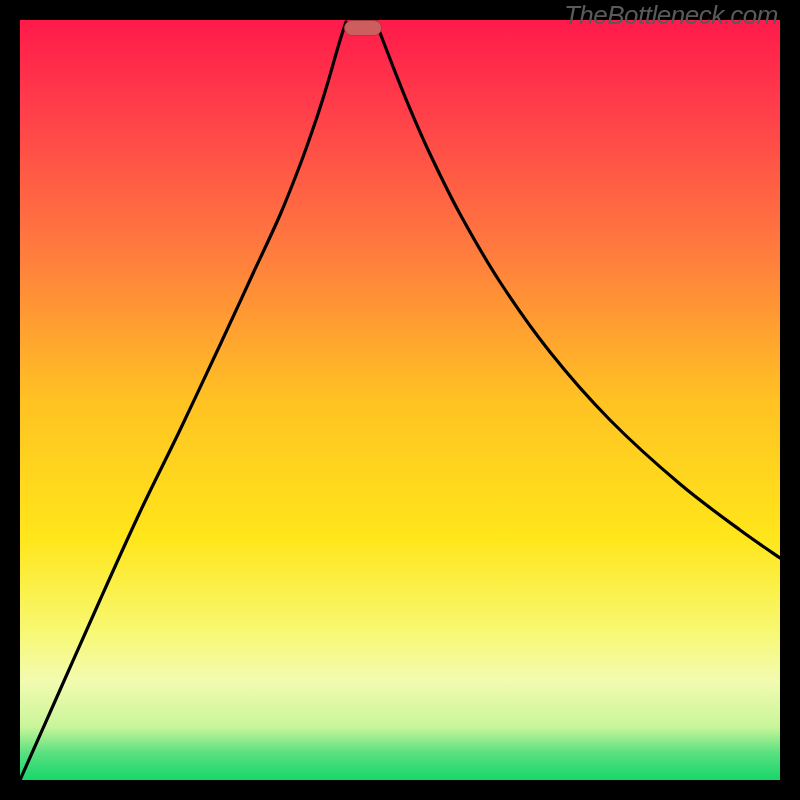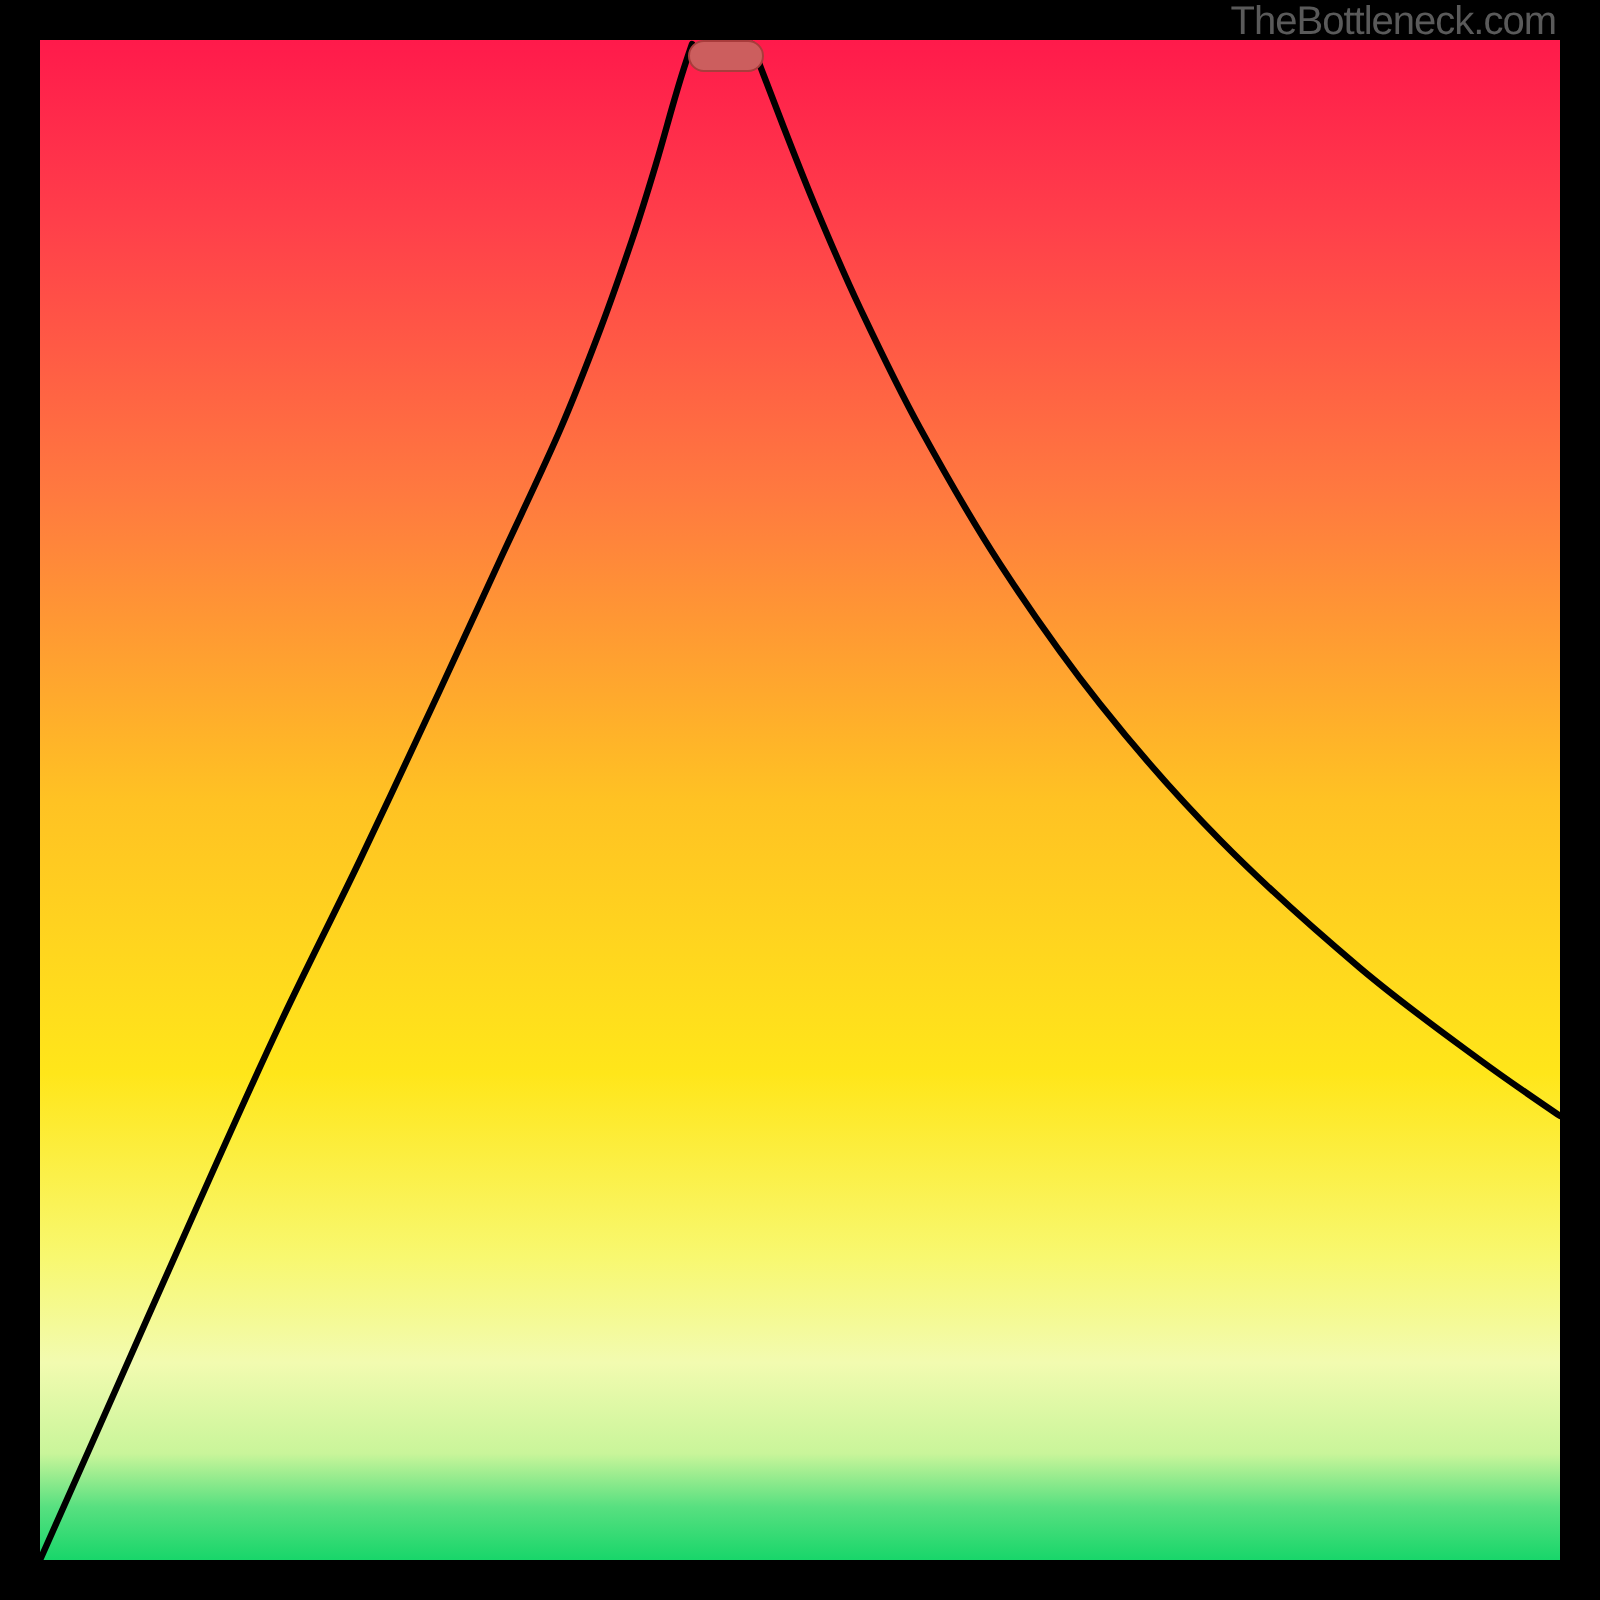--- a/index.html
+++ b/index.html
@@ -16,25 +16,26 @@
     left: 20px;
     top: 20px;
     width: 760px;
     height: 760px;
     overflow: hidden;
   }
   .watermark {
     position: absolute;
     top: 0;
     right: 22px;
-    font-size: 20px;
+    font-size: 26px;
     font-weight: 500;
     color: #5a5a5a;
     letter-spacing: -0.5px;
     z-index: 10;
+    font-style: italic;
   }
   svg {
     display: block;
   }
   .marker {
     position: absolute;
     border-radius: 8px;
     z-index: 5;
   }
 </style>

